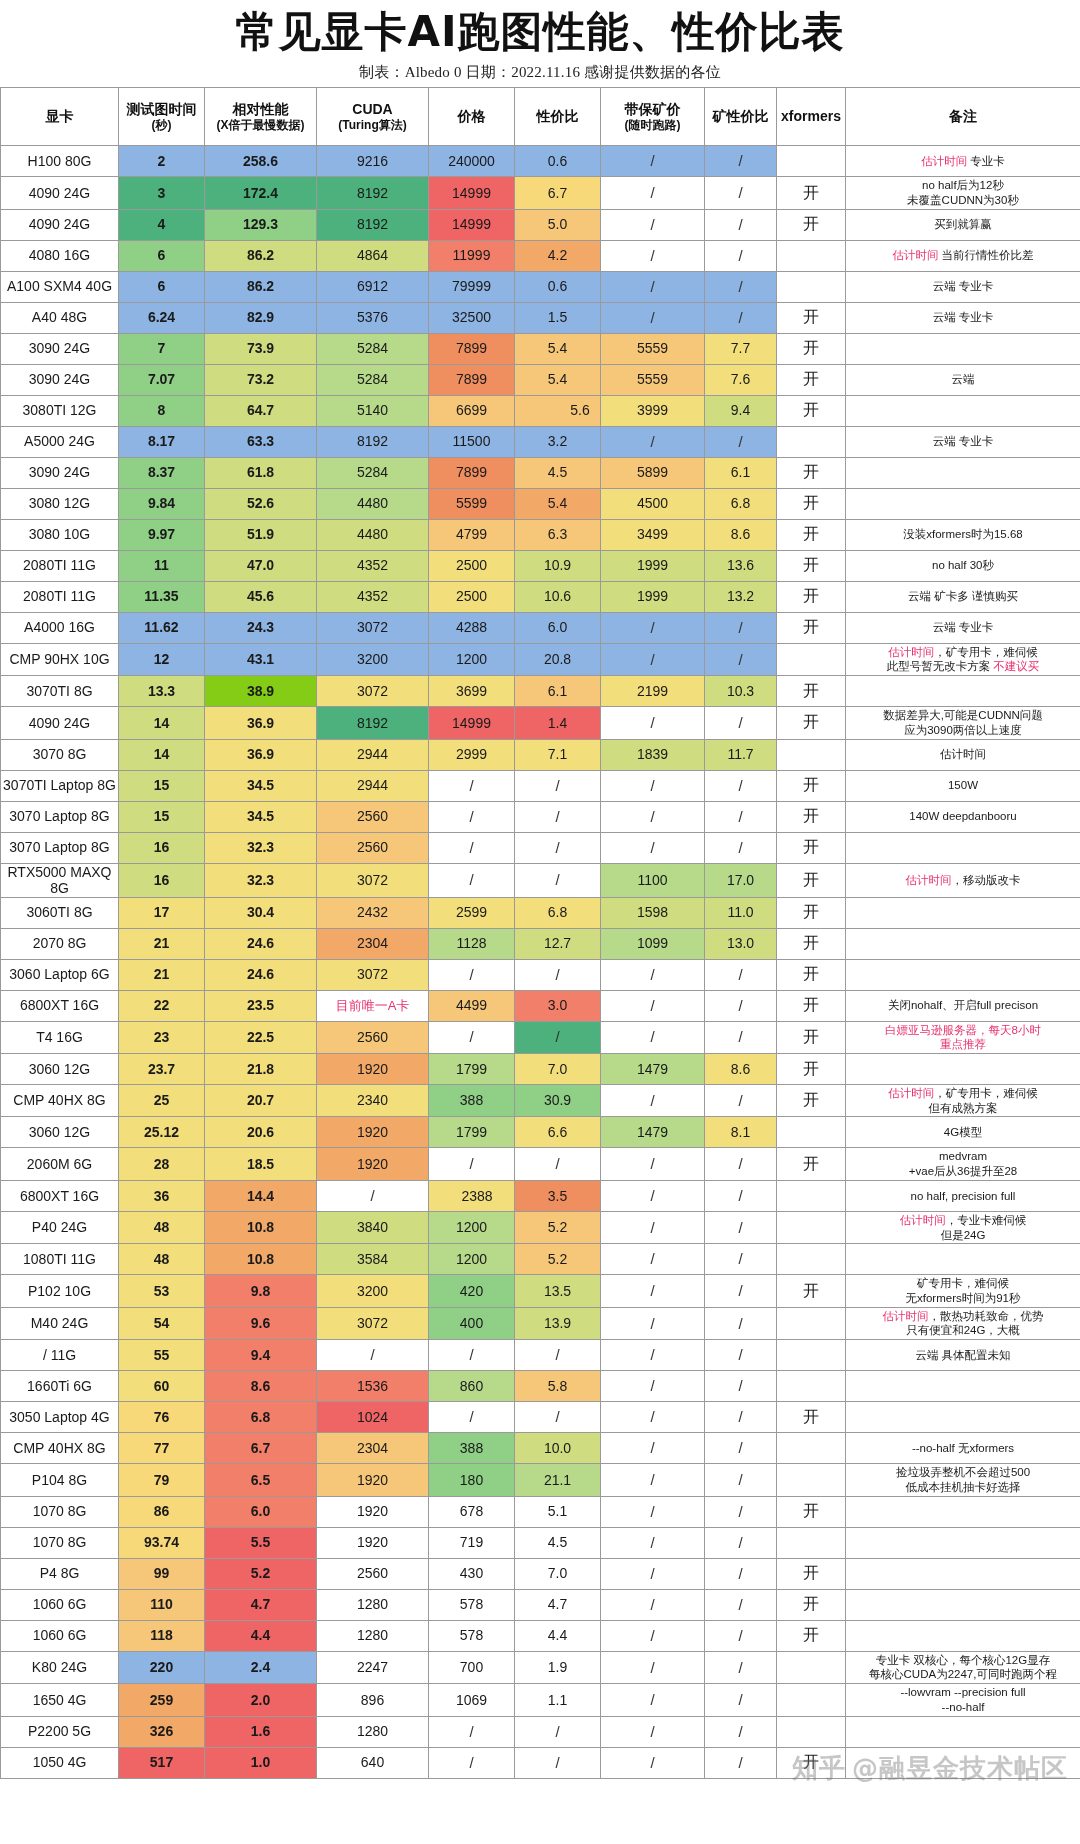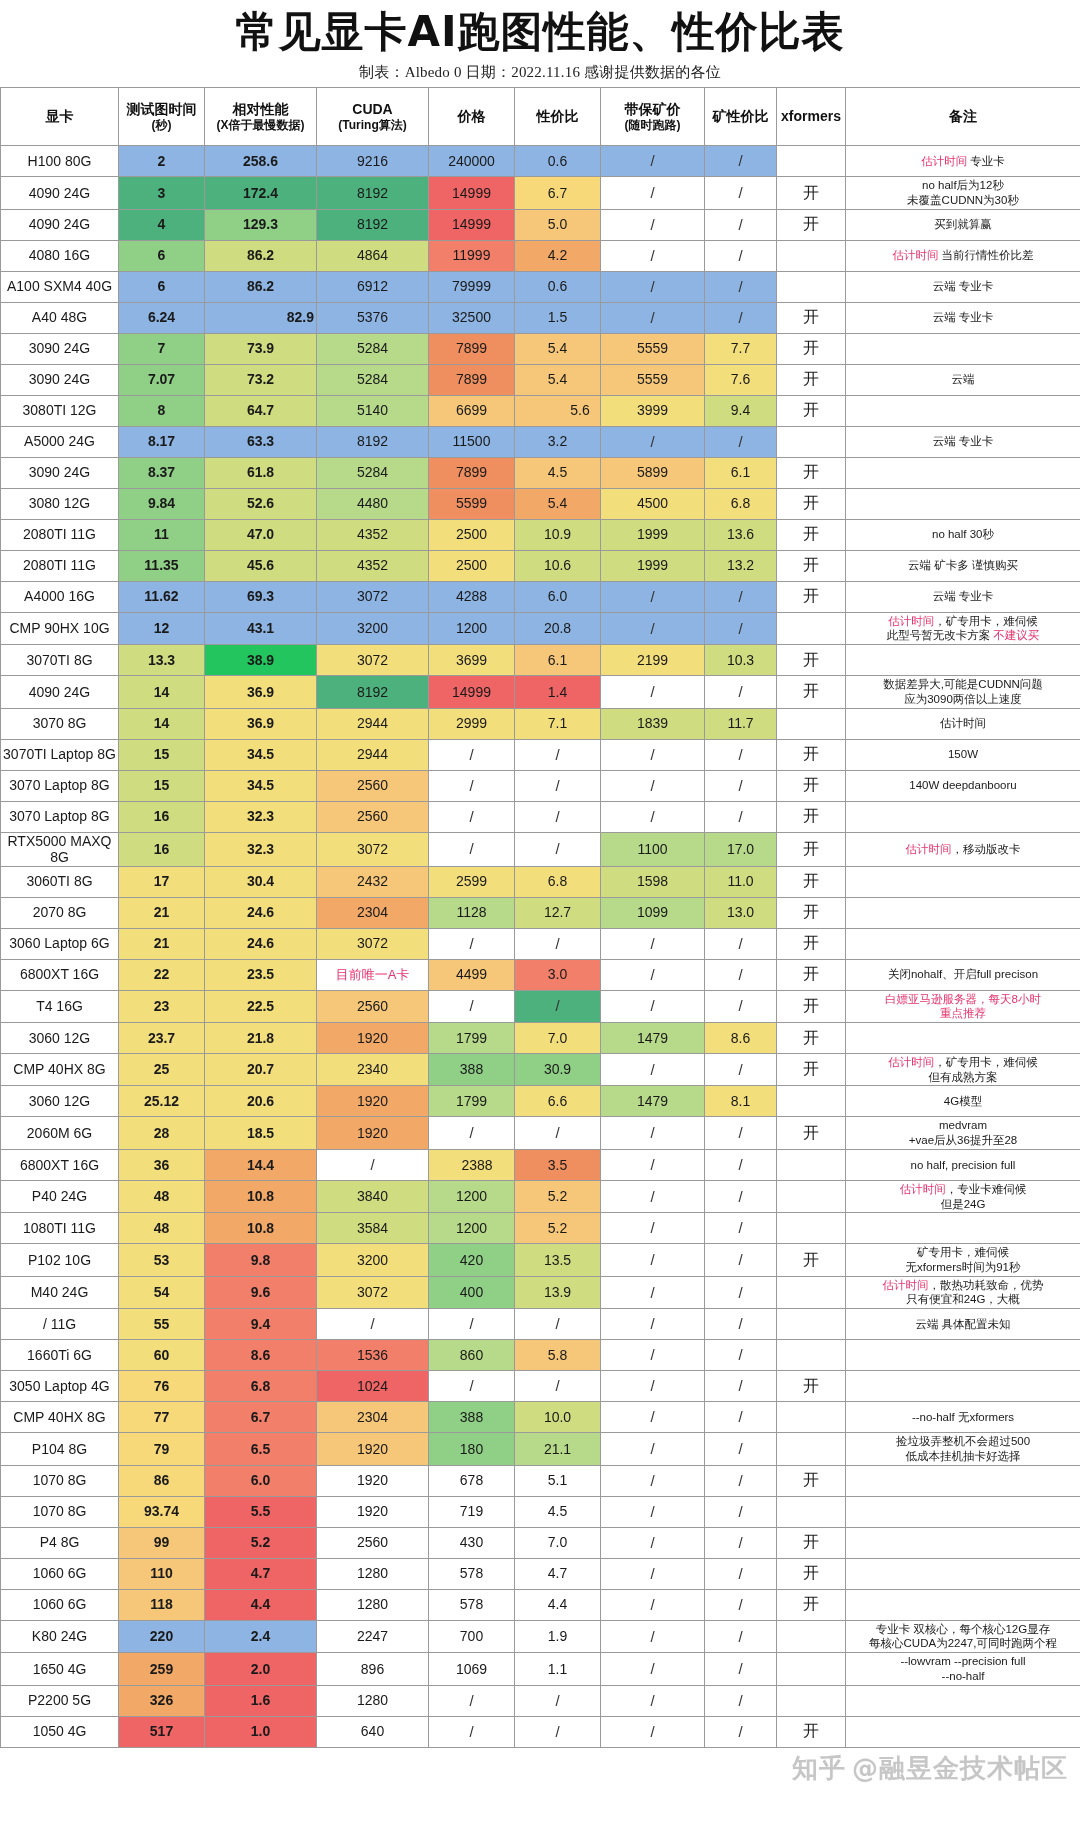--- a/index.html
+++ b/index.html
@@ -210,21 +210,21 @@
           <td class="price" style="background: rgb(141, 180, 226);">79999</td>
           <td class="ratio" style="background: rgb(141, 180, 226);">0.6</td>
           <td class="mine" style="background: rgb(141, 180, 226);"><span class="slash">/</span></td>
           <td class="mineratio" style="background: rgb(141, 180, 226);"><span class="slash">/</span></td>
           <td class="xf" style="background: rgb(255, 255, 255);"></td>
           <td class="note" style="background: rgb(255, 255, 255);"><span>云端 专业卡</span></td>
         </tr>
         <tr>
           <td class="name" style="background: rgb(255, 255, 255);">A40 48G</td>
           <td class="time" style="background: rgb(141, 180, 226);">6.24</td>
-          <td class="perf" style="background: rgb(141, 180, 226); text-align: right;">82.9</td>
+          <td class="perf" style="background: rgb(141, 180, 226);">82.9</td>
           <td class="cuda" style="background: rgb(141, 180, 226);">5376</td>
           <td class="price" style="background: rgb(141, 180, 226);">32500</td>
           <td class="ratio" style="background: rgb(141, 180, 226);">1.5</td>
           <td class="mine" style="background: rgb(141, 180, 226);"><span class="slash">/</span></td>
           <td class="mineratio" style="background: rgb(141, 180, 226);"><span class="slash">/</span></td>
           <td class="xf" style="background: rgb(255, 255, 255);">开</td>
           <td class="note" style="background: rgb(255, 255, 255);"><span>云端 专业卡</span></td>
         </tr>
         <tr>
           <td class="name" style="background: rgb(255, 255, 255);">3090 24G</td>
@@ -292,20 +292,32 @@
           <td class="perf" style="background: rgb(207, 220, 127);">52.6</td>
           <td class="cuda" style="background: rgb(182, 217, 138);">4480</td>
           <td class="price" style="background: rgb(239, 143, 95);">5599</td>
           <td class="ratio" style="background: rgb(242, 169, 103);">5.4</td>
           <td class="mine" style="background: rgb(243, 222, 124);">4500</td>
           <td class="mineratio" style="background: rgb(243, 222, 124);">6.8</td>
           <td class="xf" style="background: rgb(255, 255, 255);">开</td>
           <td class="note" style="background: rgb(255, 255, 255);"></td>
         </tr>
         <tr>
+          <td class="name" style="background: rgb(255, 255, 255);">3080 10G</td>
+          <td class="time" style="background: rgb(143, 207, 134);">9.97</td>
+          <td class="perf" style="background: rgb(207, 220, 127);">51.9</td>
+          <td class="cuda" style="background: rgb(207, 220, 127);">4480</td>
+          <td class="price" style="background: rgb(246, 199, 120);">4799</td>
+          <td class="ratio" style="background: rgb(246, 199, 120);">6.3</td>
+          <td class="mine" style="background: rgb(243, 222, 124);">3499</td>
+          <td class="mineratio" style="background: rgb(243, 222, 124);">8.6</td>
+          <td class="xf" style="background: rgb(255, 255, 255);">开</td>
+          <td class="note" style="background: rgb(255, 255, 255);"><span>没装xformers时为15.68</span></td>
+        </tr>
+        <tr>
           <td class="name" style="background: rgb(255, 255, 255);">2080TI 11G</td>
           <td class="time" style="background: rgb(143, 207, 134);">11</td>
           <td class="perf" style="background: rgb(207, 220, 127);">47.0</td>
           <td class="cuda" style="background: rgb(207, 220, 127);">4352</td>
           <td class="price" style="background: rgb(243, 222, 124);">2500</td>
           <td class="ratio" style="background: rgb(207, 220, 127);">10.9</td>
           <td class="mine" style="background: rgb(207, 220, 127);">1999</td>
           <td class="mineratio" style="background: rgb(207, 220, 127);">13.6</td>
           <td class="xf" style="background: rgb(255, 255, 255);">开</td>
           <td class="note" style="background: rgb(255, 255, 255);"><span>no half 30秒</span></td>
@@ -318,21 +330,21 @@
           <td class="price" style="background: rgb(243, 222, 124);">2500</td>
           <td class="ratio" style="background: rgb(207, 220, 127);">10.6</td>
           <td class="mine" style="background: rgb(207, 220, 127);">1999</td>
           <td class="mineratio" style="background: rgb(207, 220, 127);">13.2</td>
           <td class="xf" style="background: rgb(255, 255, 255);">开</td>
           <td class="note" style="background: rgb(255, 255, 255);"><span>云端 矿卡多 谨慎购买</span></td>
         </tr>
         <tr>
           <td class="name" style="background: rgb(255, 255, 255);">A4000 16G</td>
           <td class="time" style="background: rgb(141, 180, 226);">11.62</td>
-          <td class="perf" style="background: rgb(141, 180, 226);">69.3</td>
+          <td class="perf" style="background: rgb(141, 180, 226);">24.3</td>
           <td class="cuda" style="background: rgb(141, 180, 226);">3072</td>
           <td class="price" style="background: rgb(141, 180, 226);">4288</td>
           <td class="ratio" style="background: rgb(141, 180, 226);">6.0</td>
           <td class="mine" style="background: rgb(141, 180, 226);"><span class="slash">/</span></td>
           <td class="mineratio" style="background: rgb(141, 180, 226);"><span class="slash">/</span></td>
           <td class="xf" style="background: rgb(255, 255, 255);">开</td>
           <td class="note" style="background: rgb(255, 255, 255);"><span>云端 专业卡</span></td>
         </tr>
         <tr>
           <td class="name" style="background: rgb(255, 255, 255);">CMP 90HX 10G</td>
@@ -342,21 +354,21 @@
           <td class="price" style="background: rgb(141, 180, 226);">1200</td>
           <td class="ratio" style="background: rgb(141, 180, 226);">20.8</td>
           <td class="mine" style="background: rgb(141, 180, 226);"><span class="slash">/</span></td>
           <td class="mineratio" style="background: rgb(141, 180, 226);"><span class="slash">/</span></td>
           <td class="xf" style="background: rgb(255, 255, 255);"></td>
           <td class="note" style="background: rgb(255, 255, 255);"><span class="red">估计时间</span><span>，矿专用卡，难伺候</span><br><span>此型号暂无改卡方案 </span><span class="red">不建议买</span></td>
         </tr>
         <tr>
           <td class="name" style="background: rgb(255, 255, 255);">3070TI 8G</td>
           <td class="time" style="background: rgb(207, 220, 127);">13.3</td>
-          <td class="perf" style="background: #22c55e;">38.9</td>
+          <td class="perf" style="background: #84cc16;">38.9</td>
           <td class="cuda" style="background: rgb(243, 222, 124);">3072</td>
           <td class="price" style="background: rgb(243, 222, 124);">3699</td>
           <td class="ratio" style="background: rgb(246, 199, 120);">6.1</td>
           <td class="mine" style="background: rgb(243, 222, 124);">2199</td>
           <td class="mineratio" style="background: rgb(207, 220, 127);">10.3</td>
           <td class="xf" style="background: rgb(255, 255, 255);">开</td>
           <td class="note" style="background: rgb(255, 255, 255);"></td>
         </tr>
         <tr>
           <td class="name" style="background: rgb(255, 255, 255);">4090 24G</td>

